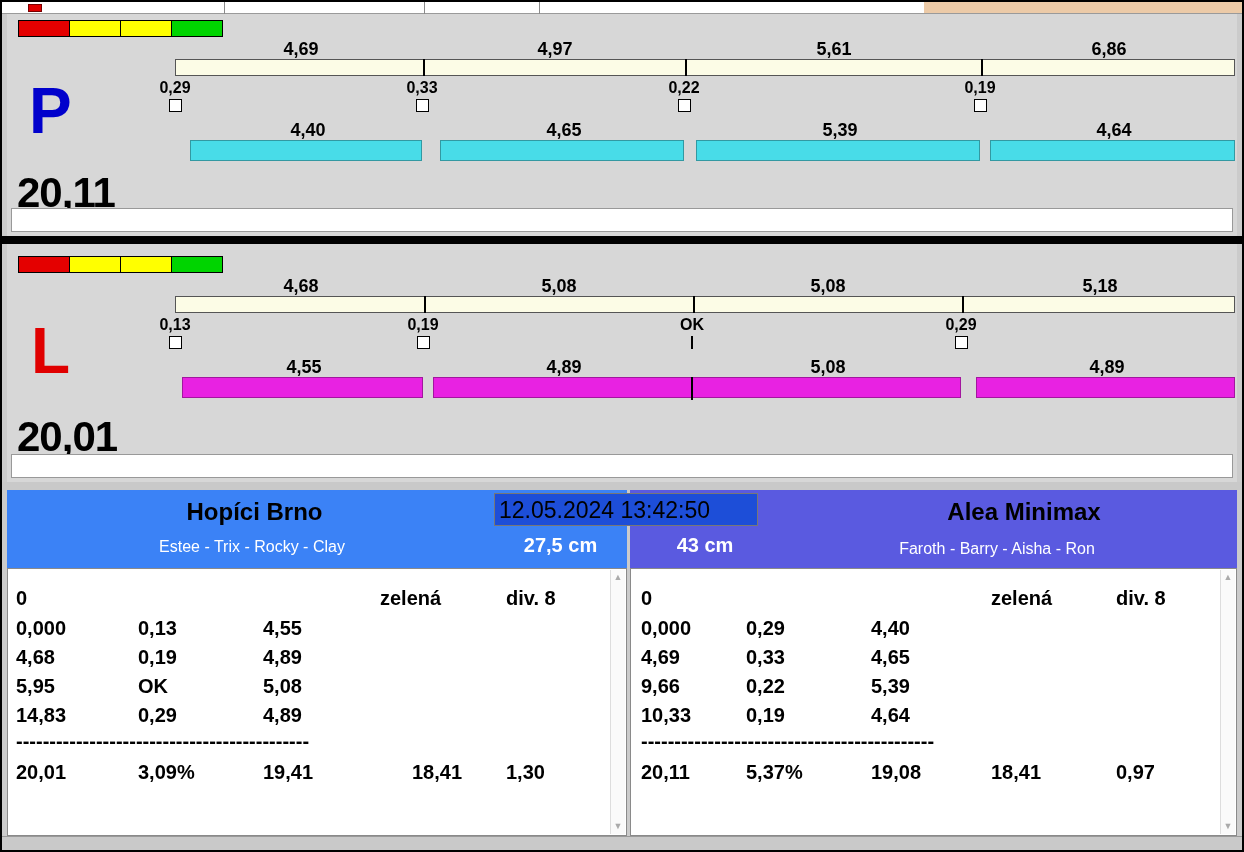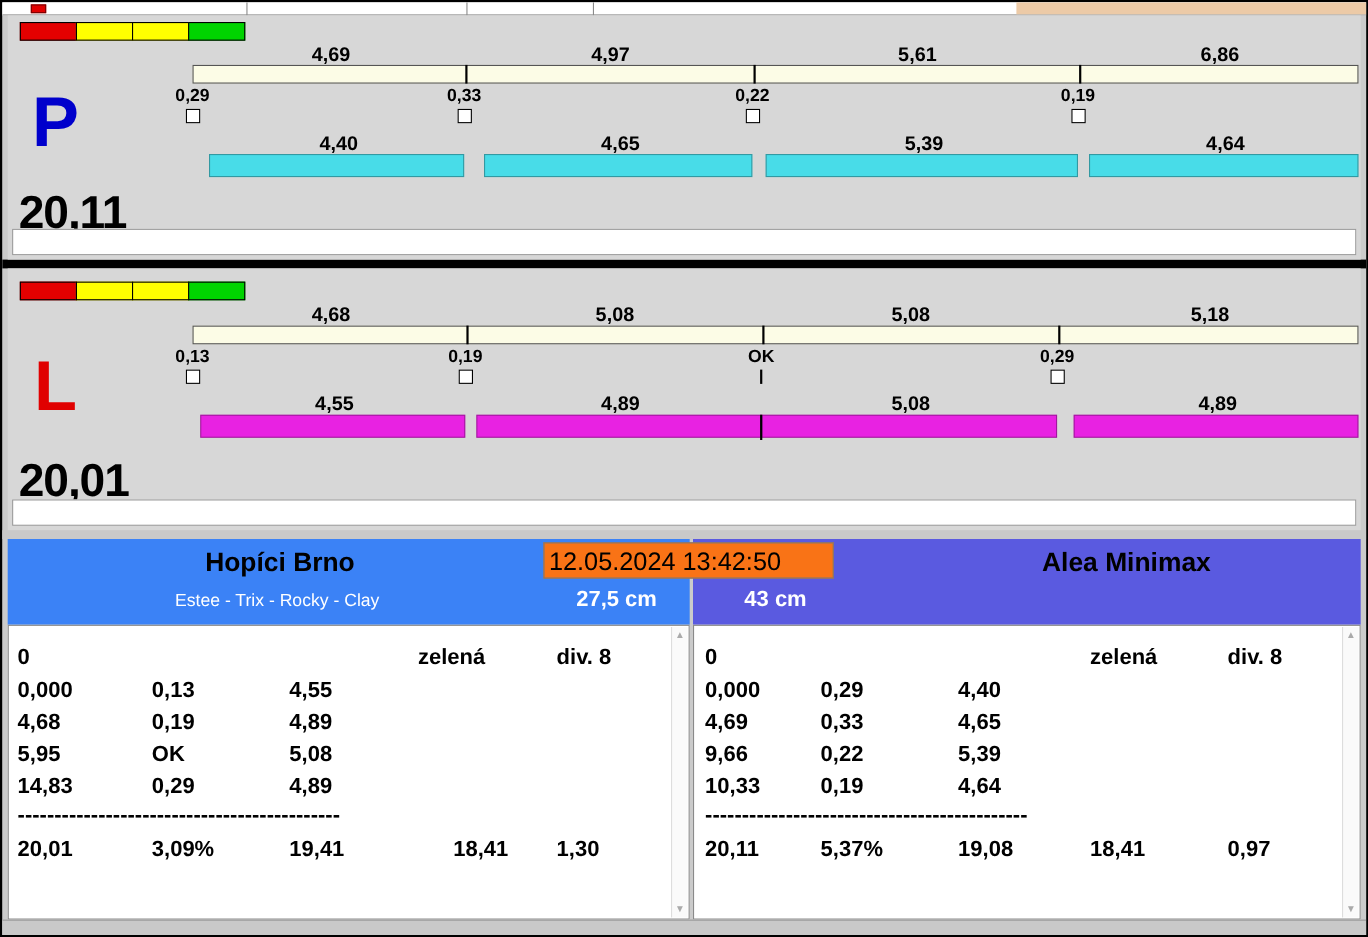--- a/index.html
+++ b/index.html
@@ -35,21 +35,21 @@
 
   
   .teams { position:relative; margin:0 5px; }
   .header-row { position:relative; display:flex; height:78px; }
   .team-header { position:relative; height:78px; }
   .team-header.red { width:620px; background:#3b82f6; margin-right:3px; }
   .team-header.blue { flex:1; background:#5a5ae0; }
   .team-name { position:absolute; top:8px; font-size:24px; font-weight:bold; color:#000; text-align:center; white-space:nowrap; }
   .team-members { position:absolute; font-size:16px; font-weight:normal; color:#fff; text-align:center; white-space:nowrap; }
   .team-height { position:absolute; font-size:20px; font-weight:bold; color:#fff; text-align:center; white-space:nowrap; }
-  .timestamp-box { position:absolute; left:487px; top:3px; width:264px; height:33px; background:#f97316; border:1px solid #777; font-size:23px; color:#000; padding:3px 4px; z-index:5; white-space:nowrap; }
+  .timestamp-box { position:absolute; left:487px; top:3px; width:264px; height:33px; background:#1d4ed8; border:1px solid #777; font-size:23px; color:#000; padding:3px 4px; z-index:5; white-space:nowrap; }
 
   .tables-row { display:flex; height:268px; }
   .table-panel { position:relative; background:#fff; border:1px solid #8a8a8a; height:268px; overflow:hidden; }
   .table-panel.left { width:620px; margin-right:3px; }
   .table-panel.right { flex:1; }
   .tcell { position:absolute; font-size:20px; font-weight:bold; color:#000; white-space:nowrap; }
   .scrollbar { position:absolute; top:1px; right:1px; bottom:1px; width:15px; background:#fafafa; border-left:1px solid #ddd; display:flex; flex-direction:column; justify-content:space-between; align-items:center; padding:3px 0; }
   .scroll-arrow { font-size:9px; color:#aaa; line-height:1; cursor:pointer; }
 
   .bottom-strip { height:14px; background:#c9c9c9; border-top:1px solid #999; }
@@ -163,20 +163,21 @@
   <div class="teams">
     <div class="header-row">
       <div class="team-header red">
         <div class="team-name" style="left:0;width:495px">Hopíci Brno</div>
         <div class="team-members" style="left:0;width:490px;top:48px">Estee - Trix - Rocky - Clay</div>
         <div class="team-height" style="left:487px;width:133px;top:44px">27,5 cm</div>
       </div>
       <div class="team-header blue">
         <div class="team-height" style="left:10px;width:130px;top:44px">43 cm</div>
         <div class="team-name" style="left:128px;width:532px">Alea Minimax</div>
+        <div class="team-members" style="left:128px;width:478px;top:50px">Faroth - Barry - Aisha - Ron</div>
       </div>
       <div class="timestamp-box">12.05.2024 13:42:50</div>
     </div>
 
     <div class="tables-row">
 
       <div class="table-panel left">
         <span class="tcell" style="left:8px;top:18px">0</span>
         <span class="tcell" style="left:372px;top:18px">zelená</span>
         <span class="tcell" style="left:498px;top:18px">div. 8</span>

